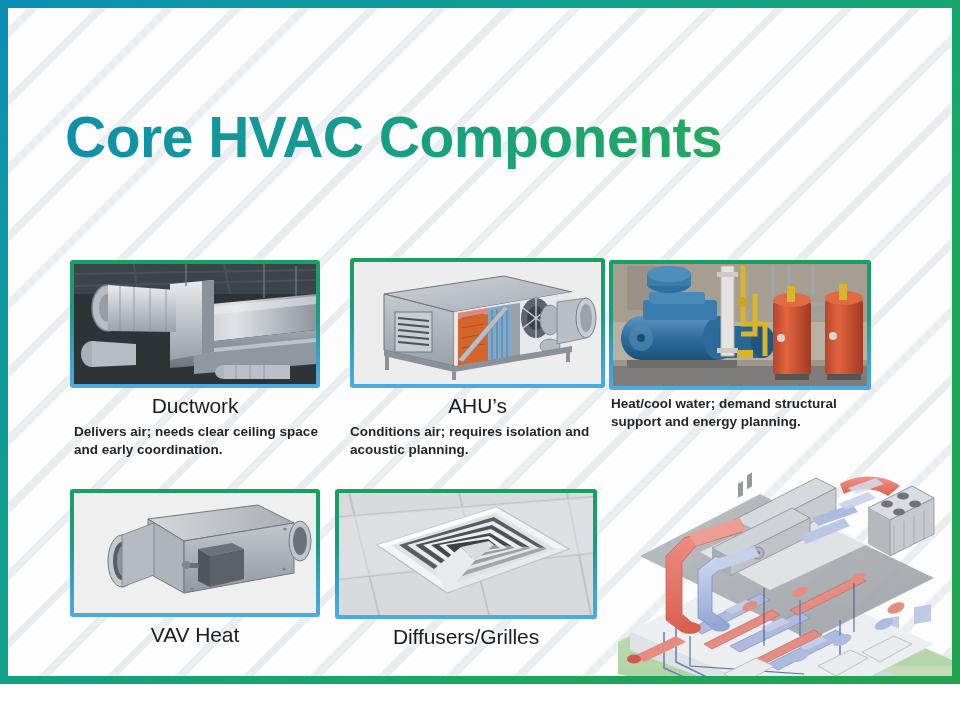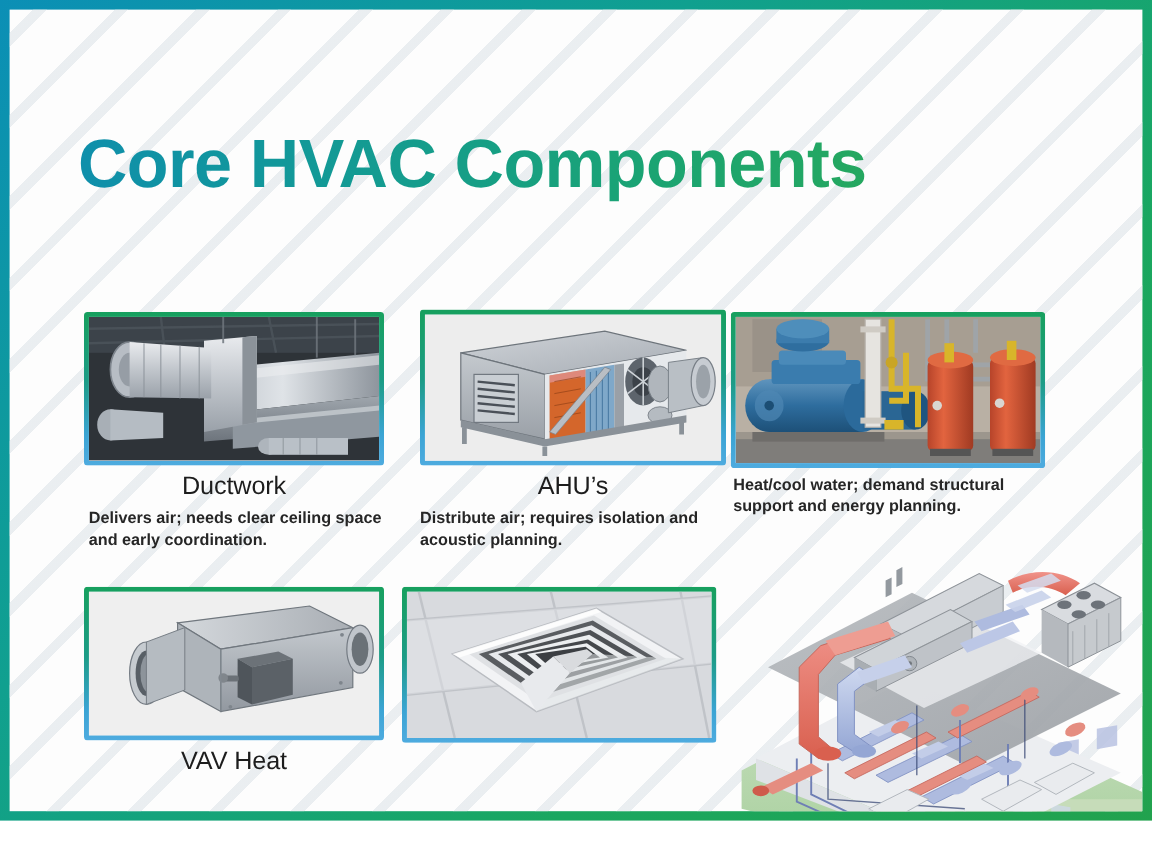--- a/index.html
+++ b/index.html
@@ -275,21 +275,21 @@
             <ellipse cx="232" cy="56" rx="6" ry="14" fill="#9ba2a9"></ellipse>
 
             <polygon points="30,88 100,104 218,84 218,90 100,110 30,94" fill="#8a9198"></polygon>
             <line x1="33" y1="94" x2="33" y2="108" stroke="#8a9198" stroke-width="4"></line>
             <line x1="100" y1="110" x2="100" y2="118" stroke="#8a9198" stroke-width="4"></line>
             <line x1="214" y1="90" x2="214" y2="100" stroke="#8a9198" stroke-width="4"></line>
           </svg>
         </div>
       </div>
       <div class="card-title">AHU’s</div>
-      <div class="card-desc">Distribute air; requires isolation and acoustic planning.</div>
+      <div class="card-desc">Conditions air; requires isolation and acoustic planning.</div>
     </div>
 
     <div class="card c3">
       <div class="thumb-frame">
         <div class="thumb-inner">
           <svg viewBox="0 0 254 122" width="254" height="122" preserveAspectRatio="none">
             <defs>
               <linearGradient id="tankG" x1="0" y1="0" x2="1" y2="0">
                 <stop offset="0" stop-color="#b7442a"></stop>
                   <stop offset="0.35" stop-color="#e2643f"></stop>
@@ -434,20 +434,21 @@
             <polygon points="107,52 149,46 161,55 117,61" fill="#3c3f43"></polygon>
 
             <polygon points="122,54 150,48 155,52 136,68" fill="#d9dbde"></polygon>
             <polygon points="122,54 136,68 108,100 95,76" fill="#e8eaed"></polygon>
             <polygon points="136,68 155,52 230,56 108,100" fill="#dfe1e4" opacity="0.55"></polygon>
 
             <polygon points="38,52 158,14 162,17 44,55" fill="#ffffff" opacity="0.8"></polygon>
           </svg>
         </div>
       </div>
+      <div class="card-title">Diffusers/Grilles</div>
     </div>
 
     <div id="hero">
       <svg viewBox="0 0 348 258" width="348" height="258">
         <defs>
           <linearGradient id="redDuct" x1="0" y1="0" x2="0" y2="1">
             <stop offset="0" stop-color="#f0938a"></stop>
               <stop offset="1" stop-color="#d9604f"></stop>
           </linearGradient>
           <linearGradient id="blueDuct" x1="0" y1="0" x2="0" y2="1">

